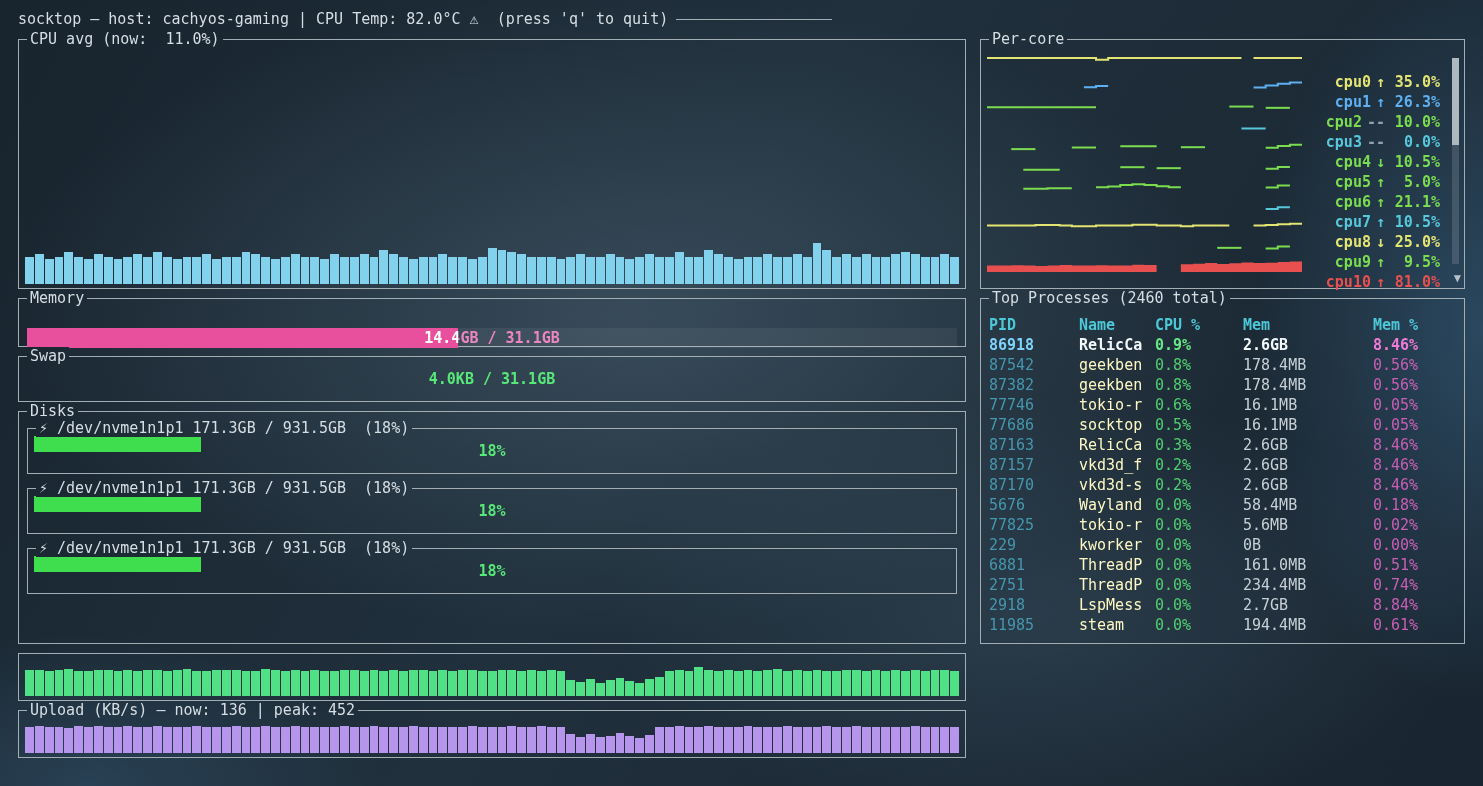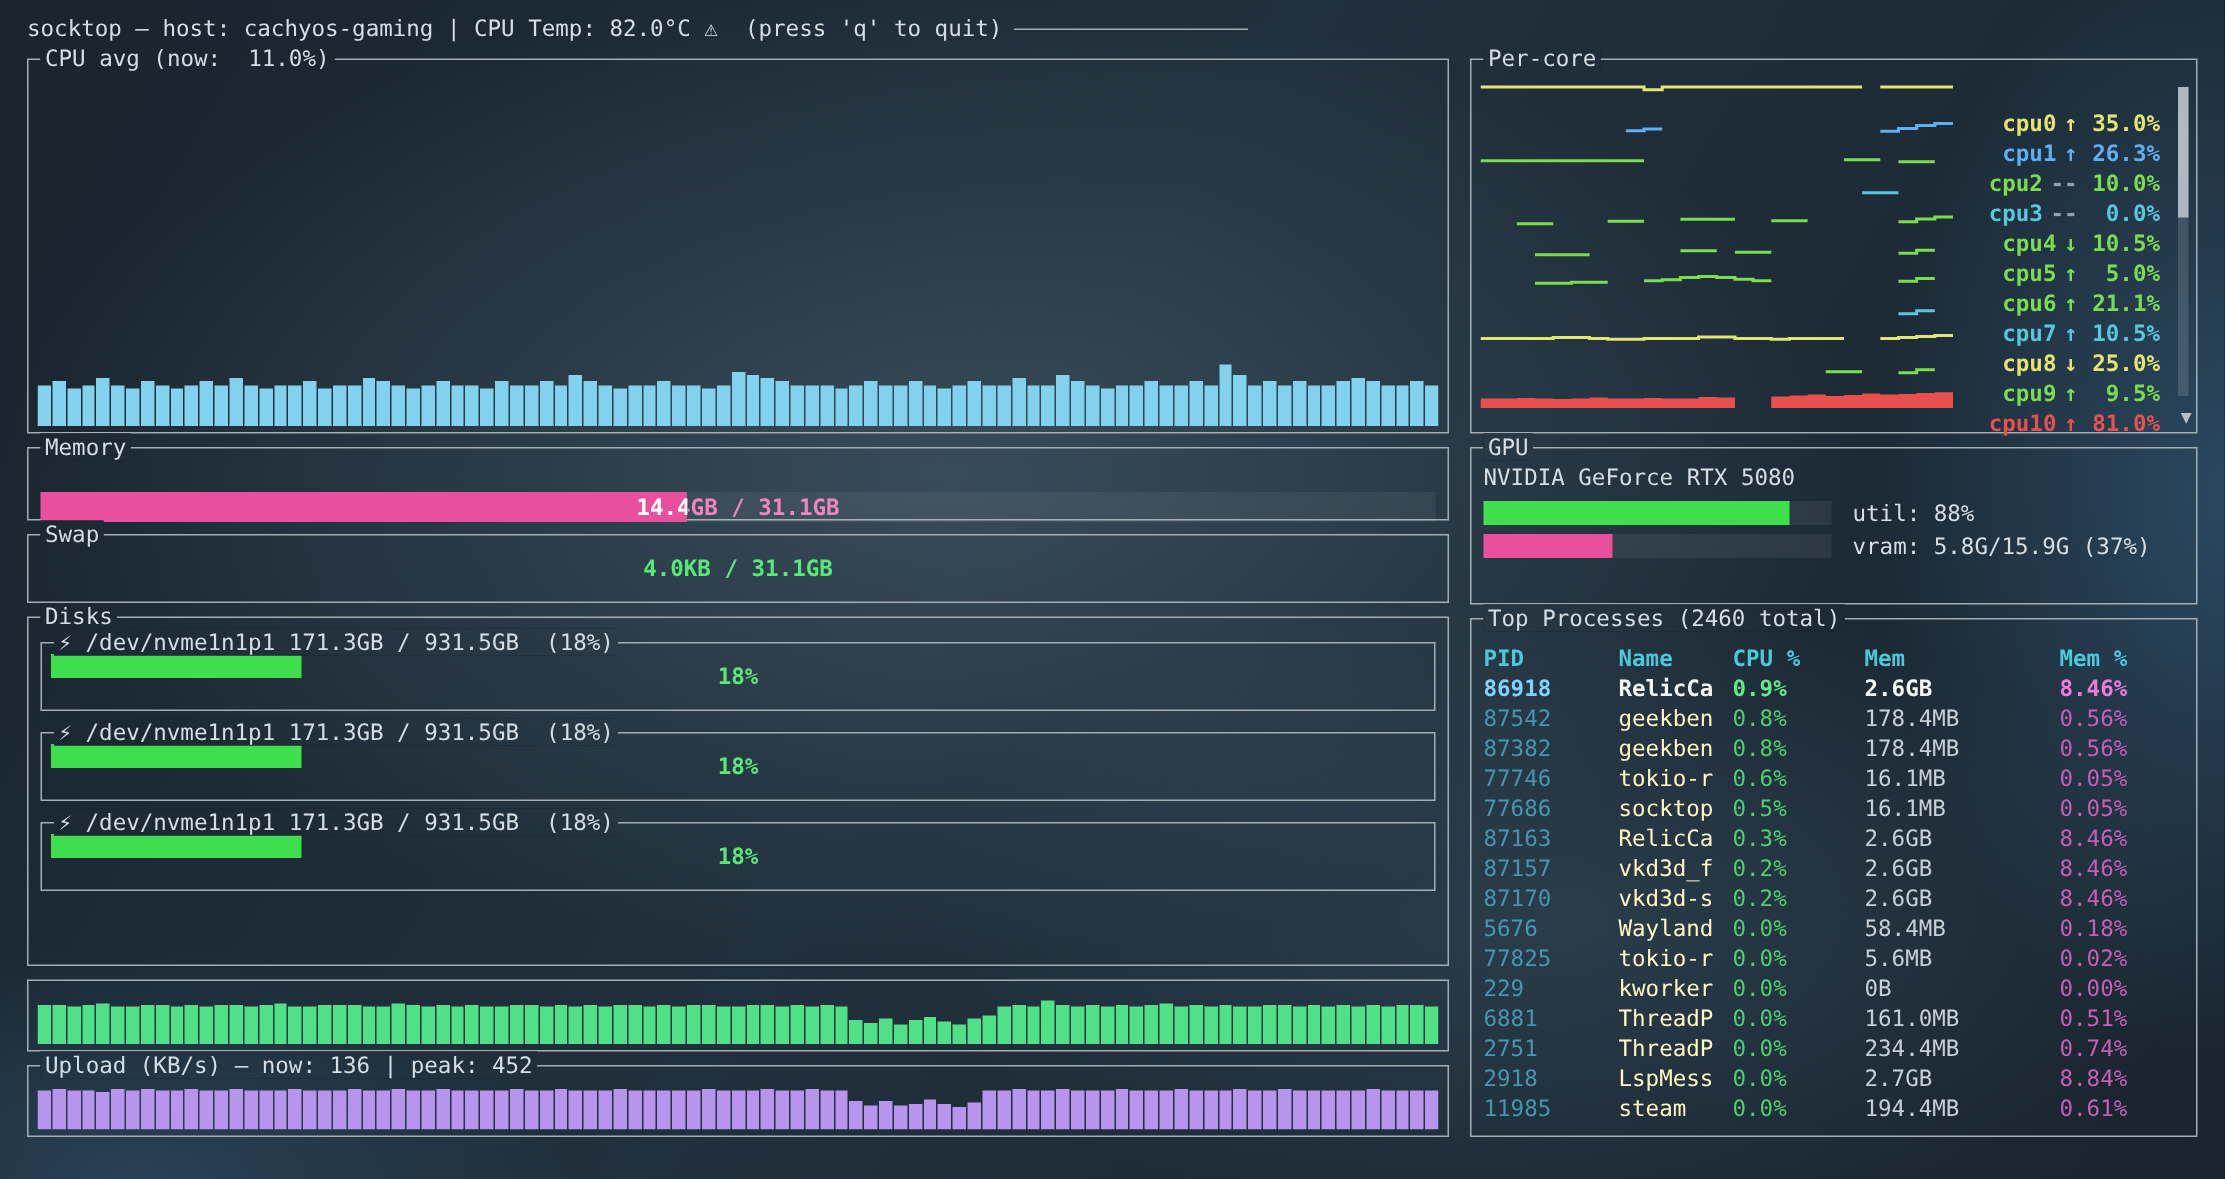--- a/index.html
+++ b/index.html
@@ -576,38 +576,20 @@
             <div class="core-label"><span class="core-name" style="color: rgb(232, 80, 80);">cpu10</span><span class="core-arrow" style="color: rgb(232, 80, 80);">↑</span><span class="core-val" style="color: rgb(232, 80, 80);">81.0%</span></div>
           </div>
 
         </div>
         <div class="scrollbar">
           <div class="scroll-thumb"></div>
         </div>
         <div class="scroll-down">▼</div>
       </div>
 
-      <div class="panel p-gpu">
-        <span class="panel-title bgfix">GPU</span>
-        <div class="gpu-body">
-          <div class="gpu-name">NVIDIA GeForce RTX 5080</div>
-          <div class="gpu-row">
-            <div class="gbar-track">
-              <div class="gbar-fill util" style="width: 88%;"></div>
-            </div>
-            <span class="glabel">util: 88%</span>
-          </div>
-          <div class="gpu-row">
-            <div class="gbar-track">
-              <div class="gbar-fill vram" style="width: 37%;"></div>
-            </div>
-            <span class="glabel">vram: 5.8G/15.9G (37%)</span>
-          </div>
-        </div>
-      </div>
 
       <div class="panel p-proc">
         <span class="panel-title bgfix">Top Processes (2460 total)</span>
         <div class="proc-body">
           <div class="proc-header">
             <span>PID</span>
             <span>Name</span>
             <span>CPU %</span>
             <span>Mem</span>
             <span>Mem %</span>

